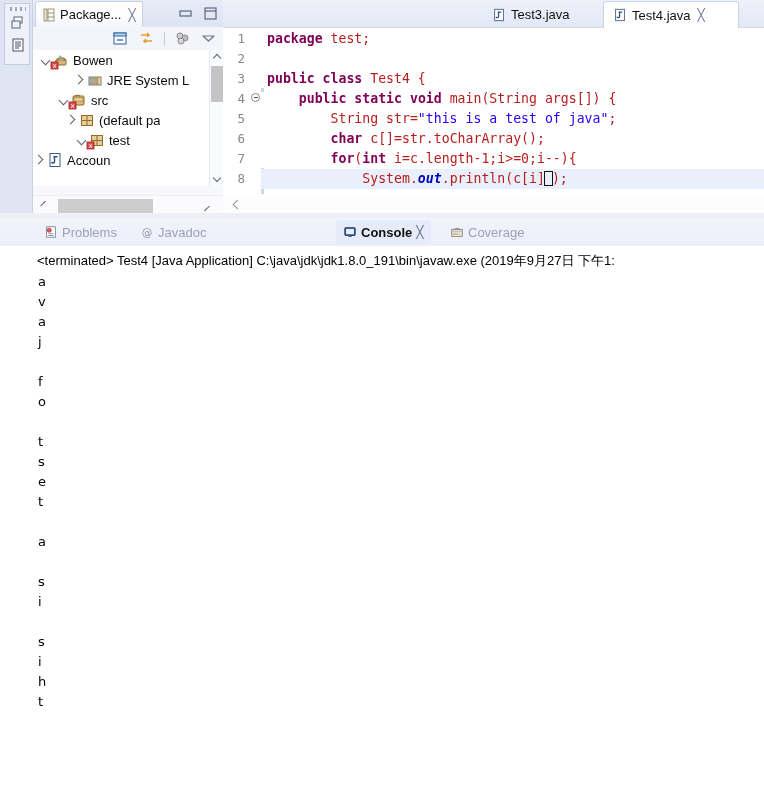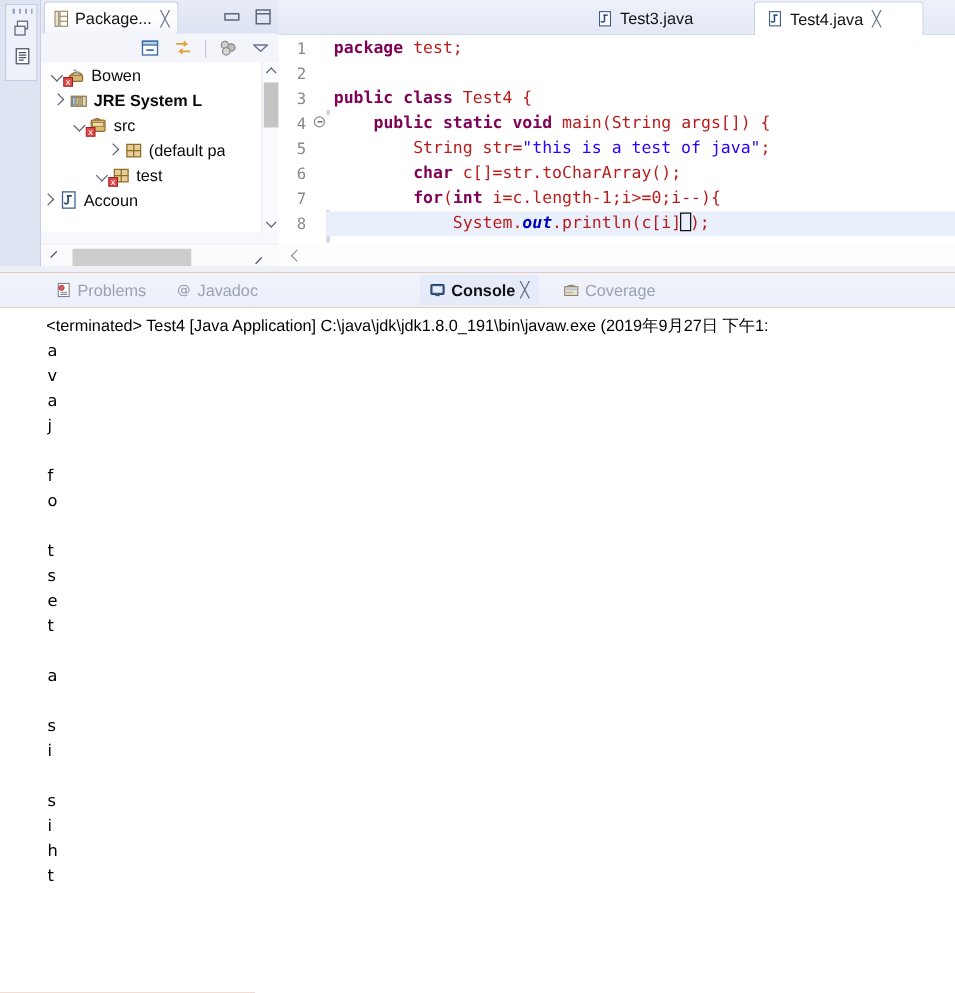--- a/index.html
+++ b/index.html
@@ -361,21 +361,21 @@
           <span class="t-icon"><svg viewBox="0 0 16 16" width="16" height="16">
               <path d="M2 11 q2-5 6-5 q4 0 5 3" fill="none" stroke="#9d7b34" stroke-width="1.4"></path>
               <rect x="3" y="8" width="10" height="5" rx="1" fill="#d8b878" stroke="#8d6c2c"></rect>
               <path d="M6 5 q1-2 2 0 q1 2 2 0" fill="none" stroke="#8aa7c9" stroke-width="1.2"></path>
             </svg><svg viewBox="0 0 16 16" width="16" height="16" style="position:absolute;left:-3px;top:2px">
               <rect x="1" y="8" width="7" height="7" fill="#e04a4a" stroke="#9c1f1f" stroke-width="0.8"></rect>
               <text x="4.5" y="14" font-size="7" text-anchor="middle" fill="#fff" font-family="DejaVu Sans">x</text>
             </svg></span>
           <span class="t-label">Bowen</span>
         </div>
-        <div class="tree-row" style="top: 20px; padding-left: 8px; font-weight: bold;">
+        <div class="tree-row" style="top: 20px; padding-left: 40px;">
           <span class="twisty right"></span>
           <span class="t-icon"><svg viewBox="0 0 16 16" width="16" height="16">
               <rect x="2" y="5" width="12" height="8" fill="#e8dcc0" stroke="#8a7a52"></rect>
               <rect x="3" y="6" width="2" height="6" fill="#b8cde2" stroke="#5f7a99" stroke-width="0.7"></rect>
               <rect x="6" y="6" width="2" height="6" fill="#d8c79a" stroke="#8a7a52" stroke-width="0.7"></rect>
               <rect x="9" y="6" width="2" height="6" fill="#c8b88a" stroke="#8a7a52" stroke-width="0.7"></rect>
             </svg></span>
           <span class="t-label">JRE System L</span>
         </div>
         <div class="tree-row" style="top: 40px; padding-left: 24px;">
@@ -383,21 +383,21 @@
           <span class="t-icon"><svg viewBox="0 0 16 16" width="16" height="16">
               <rect x="2" y="4" width="11" height="9" rx="1" fill="#ddb978" stroke="#8d6c2c"></rect>
               <rect x="3" y="6" width="9" height="3" fill="#f0dcae" stroke="#8d6c2c" stroke-width="0.6"></rect>
               <path d="M4 4 q3-2 5 0" fill="none" stroke="#8d6c2c" stroke-width="1"></path>
             </svg><svg viewBox="0 0 16 16" width="16" height="16" style="position:absolute;left:-3px;top:2px">
               <rect x="1" y="8" width="7" height="7" fill="#e04a4a" stroke="#9c1f1f" stroke-width="0.8"></rect>
               <text x="4.5" y="14" font-size="7" text-anchor="middle" fill="#fff" font-family="DejaVu Sans">x</text>
             </svg></span>
           <span class="t-label">src</span>
         </div>
-        <div class="tree-row" style="top: 60px; padding-left: 52px;">
+        <div class="tree-row" style="top: 60px; padding-left: 32px;">
           <span class="twisty right"></span>
           <span class="t-icon"><svg viewBox="0 0 16 16" width="16" height="16">
               <rect x="2.5" y="3.5" width="11" height="10" fill="#e7cd96" stroke="#8d6c2c"></rect>
               <line x1="8" y1="3.5" x2="8" y2="13.5" stroke="#8d6c2c"></line>
               <line x1="2.5" y1="8.5" x2="13.5" y2="8.5" stroke="#8d6c2c"></line>
             </svg></span>
           <span class="t-label">(default pa</span>
         </div>
         <div class="tree-row" style="top: 80px; padding-left: 42px;">
           <span class="twisty down"></span>
@@ -430,21 +430,21 @@
 
     <div class="tree-hscroll">
       <span class="hs-arrow left"></span>
       <span class="hs-thumb"></span>
       <span class="hs-arrow right"></span>
     </div>
   </div>
 
   <div class="editor-area">
     <div class="tabrow" id="editor-tabrow">
-        <div class="etab" style="left: 245px; width: 118px;">
+        <div class="etab" style="left: 260px; width: 118px;">
           <span class="jicon"><svg viewBox="0 0 16 16" width="14" height="14">
               <rect x="3" y="1.5" width="10" height="13" fill="#ffffff" stroke="#3d5d8a"></rect>
               <path d="M7.5 4.5 v5.5 a1.6 1.6 0 0 1 -3 0" fill="none" stroke="#2b4a7a" stroke-width="1.4"></path>
               <rect x="6.5" y="4" width="4" height="1.4" fill="#2b4a7a"></rect>
             </svg></span>
           <span>Test3.java</span>
         </div>
         <div class="etab active" style="left: 380px; width: 136px;">
           <span class="jicon"><svg viewBox="0 0 16 16" width="14" height="14">
               <rect x="3" y="1.5" width="10" height="13" fill="#ffffff" stroke="#3d5d8a"></rect>

